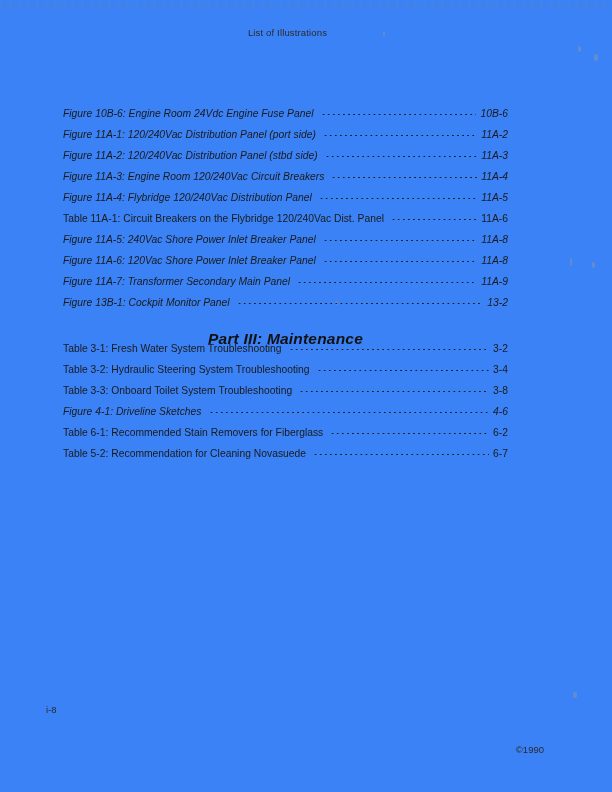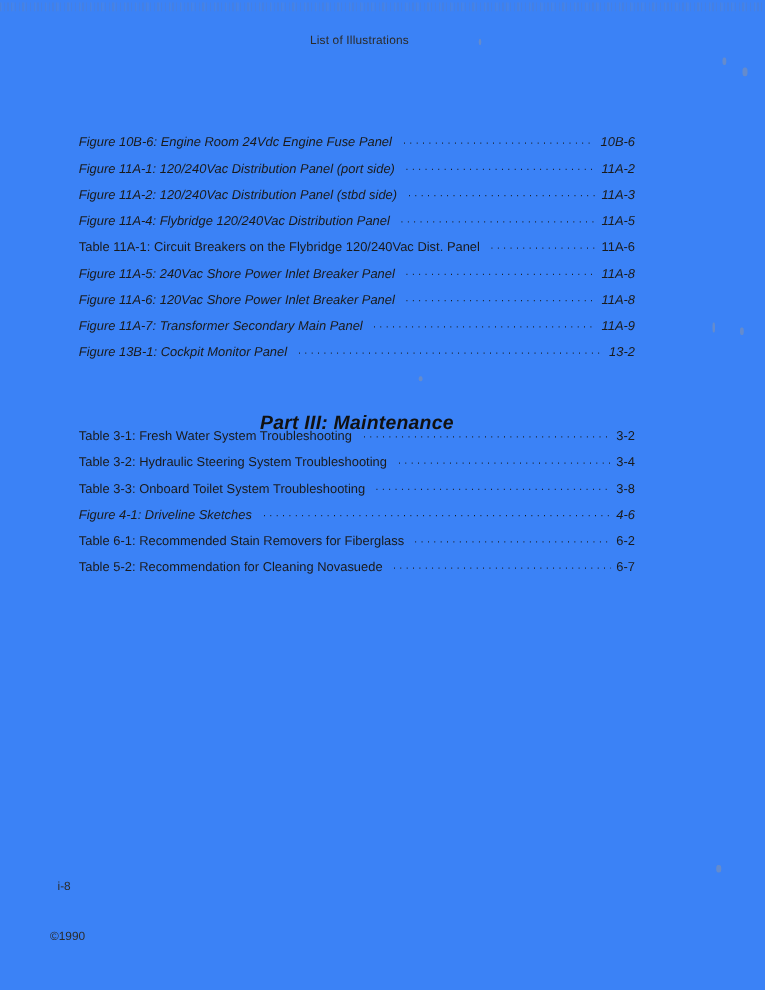--- a/index.html
+++ b/index.html
@@ -129,24 +129,23 @@
     top: 704px;
     font-size: 9.5px;
     color: #2b2b2b;
   }
 
   .footer-copyright {
     position: absolute;
     left: 0;
     top: 744px;
     width: 544px;
-    text-align: left;
+    text-align: right;
     font-size: 9.5px;
     color: #2b2b2b;
-    padding-left: 40px;
   }
 </style>
 </head>
 <body>
 
 <div class="page">
 
   <div class="scan-top-noise"></div>
 
   <div class="speck" style="left:383px; top:31px; width:2px; height:5px;"></div>
@@ -169,20 +168,25 @@
         <span class="title">Figure 11A-1: 120/240Vac Distribution Panel (port side)</span>
         <span class="leader"></span>
         <span class="pageno">11A-2</span>
       </div>
       <div class="toc-entry is-figure">
         <span class="title">Figure 11A-2: 120/240Vac Distribution Panel (stbd side)</span>
         <span class="leader"></span>
         <span class="pageno">11A-3</span>
       </div>
       <div class="toc-entry is-figure">
+        <span class="title">Figure 11A-3: Engine Room 120/240Vac Circuit Breakers</span>
+        <span class="leader"></span>
+        <span class="pageno">11A-4</span>
+      </div>
+      <div class="toc-entry is-figure">
         <span class="title">Figure 11A-4: Flybridge 120/240Vac Distribution Panel</span>
         <span class="leader"></span>
         <span class="pageno">11A-5</span>
       </div>
       <div class="toc-entry is-table">
         <span class="title">Table 11A-1: Circuit Breakers on the Flybridge 120/240Vac Dist. Panel</span>
         <span class="leader"></span>
         <span class="pageno">11A-6</span>
       </div>
       <div class="toc-entry is-figure">

